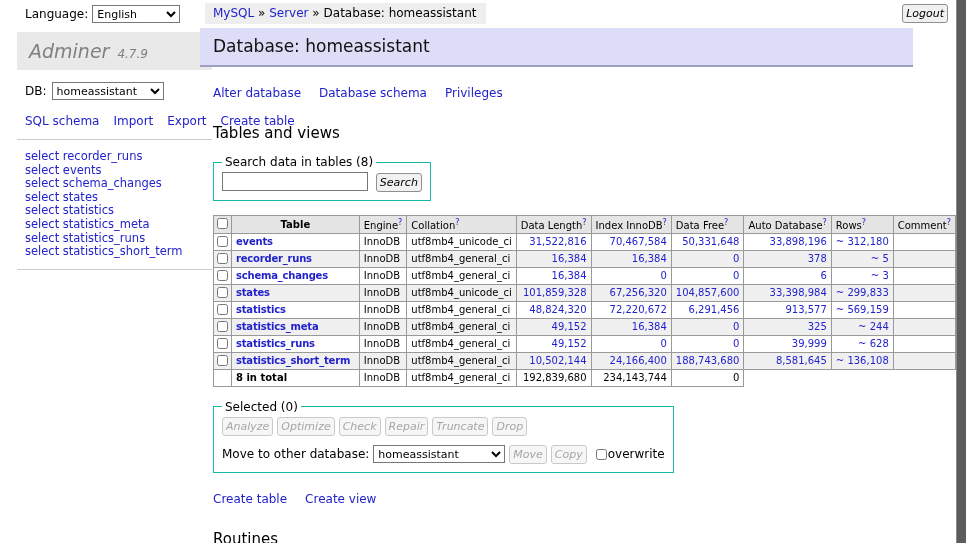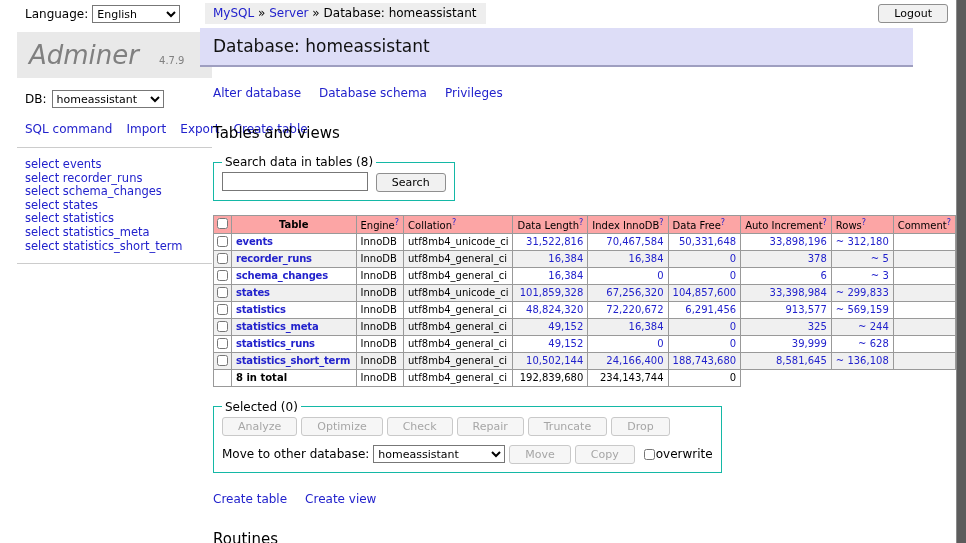--- a/index.html
+++ b/index.html
@@ -17,40 +17,41 @@
   .lang-row label { margin-right:4px; }
   select {
     font-family:inherit; font-size:11px; background:#fff;
     border:1px solid #777; height:18px;
   }
   #language-select { width:88px; }
   #db-select { width:112px; }
   .brand {
     margin-top:9px; background:#e9e9e9; padding:8px 0 8px 12px; color:#808080;
   }
-  .brand-name { font-style:italic; font-size:26px; }
-  .brand-ver { font-size:10px; margin-left:20px; }
+  .brand-name { font-style:italic; font-size:19px; }
+  .brand-ver { font-size:12px; margin-left:8px;font-style:italic; }
   .db-row { margin:12px 0 0 8px; }
   .db-row label { margin-right:5px; }
   .side-actions { margin:14px 0 0 8px; width:182px; line-height:15px; }
   .side-actions a { margin-right:14px; white-space:nowrap; }
   .side-hr { border:none; border-top:1px solid #ccc; margin:10px 0; }
   .side-tables { padding-left:8px; }
   .side-tables a { display:block; font-size:11.5px; line-height:13.6px; }
 
   
   #breadcrumb {
     position:absolute; left:205px; top:3px; background:#eee;
     padding:3px 10px 4px 8px; font-size:12px;
   }
   .bc-sep { color:#000; }
   button {
     font-family:inherit; font-size:11px; background:#f1f1f1; color:#000;
-    border:1px solid #8f8f8f; border-radius:3px; padding:1px 15px; height:19px;
+    border:1px solid #8f8f8f; border-radius:3px; padding:1px 3px; height:19px;
     cursor:pointer;
+    font-style:italic;
   }
   button:disabled { color:#a6a6a6; border-color:#c9c9c9; background:#f6f6f6; }
   #logout-btn { position:absolute; top:4px; right:18px; }
 
   
   #main { position:absolute; left:200px; top:0; width:756px; }
   #page-title {
     margin-top:28px; width:713px; background:#ddddf7;
     border-bottom:2px solid #9e9ec0; padding:8px 0 9px 13px;
     font-size:17px; font-weight:normal; color:#111;
@@ -62,21 +63,21 @@
   fieldset {
     border:1px solid #14b8a6; margin:13px 0 0 13px; padding:3px 8px 8px;
     display:inline-block;
   }
   legend { font-size:12px; padding:0 3px; }
   #search-input { width:146px; height:19px; border:1px solid #777; font-size:12px; margin-right:4px; }
 
   
   table { border-collapse:collapse; margin:14px 0 0 13px; font-size:10px; }
   th, td { border:1px solid #999; padding:2px 4px; height:17px; white-space:nowrap; }
-  th { background:#fca5a5; font-weight:normal; text-align:left; }
+  th { background:#e5e5e5; font-weight:normal; text-align:left; }
   th.col-table { font-weight:bold; text-align:center; }
   th sup { color:#2222cc; font-size:8px; }
   td.check, th.check { text-align:center; width:18px; padding:1px 2px; }
   input[type=checkbox] { width:11px; height:11px; margin:1px; }
   td.name a { font-weight:bold; letter-spacing:-0.2px; }
   td.num { text-align:right; }
   td.num a { color:#2222cc; }
   tr.stripe { background:#f0f0f0; }
   tr.total td { color:#000; }
   tr.total .tname { font-weight:bold; }
@@ -106,29 +107,30 @@
 <div id="sidebar">
   <div class="lang-row">
     <label>Language:</label><select id="language-select"><option>English</option></select>
   </div>
   <div class="brand">
     <span class="brand-name">Adminer</span><span class="brand-ver">4.7.9</span>
   </div>
   <div class="db-row">
     <label>DB:</label><select id="db-select"><option>homeassistant</option></select>
   </div>
-  <div class="side-actions"><a href="#">SQL command</a><a href="#">Import</a><a href="#">Export</a><a href="#">Create table</a></div>
+  <div class="side-actions"><a href="#">SQL schema</a><a href="#">Import</a><a href="#">Export</a><a href="#">Create table</a></div>
   <hr class="side-hr">
   <div class="side-tables">
+      <a href="#">select recorder_runs</a>
       <a href="#">select events</a>
-      <a href="#">select recorder_runs</a>
       <a href="#">select schema_changes</a>
       <a href="#">select states</a>
       <a href="#">select statistics</a>
       <a href="#">select statistics_meta</a>
+      <a href="#">select statistics_runs</a>
       <a href="#">select statistics_short_term</a>
     </div>
   <hr class="side-hr">
 </div>
 
 <div id="breadcrumb"><a href="#">MySQL</a><span class="bc-sep"> » </span><a href="#">Server</a><span class="bc-sep"> » </span><span>Database: homeassistant</span></div>
 <button id="logout-btn">Logout</button>
 
 <div id="main">
   <h2 id="page-title">Database: homeassistant</h2>
@@ -158,21 +160,21 @@
     </colgroup>
     <thead>
         <tr>
           <th class="check"><input type="checkbox" style=""></th>
           <th class="col-table"><span>Table</span></th>
           <th><span>Engine</span><sup>?</sup></th>
           <th><span>Collation</span><sup>?</sup></th>
           <th><span>Data Length</span><sup>?</sup></th>
           <th><span>Index InnoDB</span><sup>?</sup></th>
           <th><span>Data Free</span><sup>?</sup></th>
-          <th><span>Auto Increment</span><sup>?</sup></th>
+          <th><span>Auto Database</span><sup>?</sup></th>
           <th><span>Rows</span><sup>?</sup></th>
           <th><span>Comment</span><sup>?</sup></th>
         </tr>
       </thead>
     <tbody id="table-body">
         <tr>
           <td class="check"><input type="checkbox" style=""></td>
           <td class="name"><a href="#">events</a></td>
           <td>InnoDB</td>
           <td>utf8mb4_unicode_ci</td>

